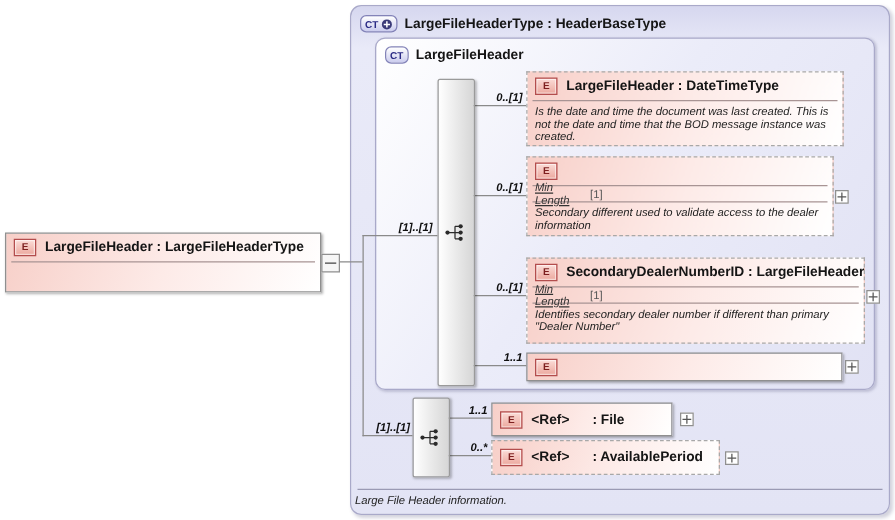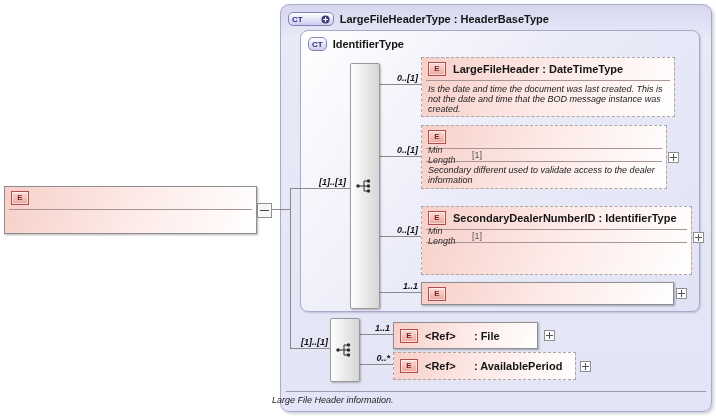--- a/index.html
+++ b/index.html
@@ -10,40 +10,40 @@
 
   
   .ctouter{position:absolute;left:280px;top:4px;width:430px;height:406px;border:1px solid #a9a9c9;border-radius:9px;
            background:linear-gradient(to bottom,#d6d7ef 0px,#e9eaf8 34px,#e3e4f5 100%);
            box-shadow:2px 2px 3px rgba(80,80,120,.25);}
   .ctinner{position:absolute;left:300px;top:30px;width:398px;height:280px;border:1px solid #a9a9c9;border-radius:8px;
            background:linear-gradient(125deg,#ffffff 0%,#ebecf9 45%,#e1e2f4 100%);
            box-shadow:1px 1px 2px rgba(80,80,120,.25);}
   .cthead{position:absolute;display:flex;align-items:center;gap:6px;}
   .cthead .t{font:bold 11px "Liberation Sans",sans-serif;color:#151515;white-space:pre;}
-  .ctbadge{display:inline-flex;align-items:center;gap:18px;height:12px;padding:0 3px;border:1px solid #8383b8;
+  .ctbadge{display:inline-flex;align-items:center;gap:2px;height:12px;padding:0 3px;border:1px solid #8383b8;
            border-radius:5px;background:linear-gradient(#ffffff,#cbccee);color:#2b2b85;
            font:bold 8px "Liberation Sans",sans-serif;}
 
   
   .node{position:absolute;border:1px solid #8f8f8f;
         background:linear-gradient(110deg,#f7cfc8 0%,#fdeae7 50%,#ffffff 100%);
         box-shadow:1px 1px 2px rgba(0,0,0,.3);}
   .node.dashed{border:1px dashed #a8a8a8;box-shadow:none;}
   .trow{display:flex;align-items:center;height:22px;padding:0 6px;gap:7px;}
   .trow.fill{height:100%;}
   .ebadge{flex:0 0 16px;width:16px;height:12px;border:1px solid #b34d4d;
           background:linear-gradient(#fbdcd7,#eca89e);color:#7d1f1f;
           font:bold 8px/12px "Liberation Sans",sans-serif;text-align:center;
           box-shadow:inset 0 0 0 1px rgba(255,255,255,.55);}
   .ntitle{font:bold 11px "Liberation Sans",sans-serif;color:#151515;white-space:pre;}
   .sep{height:1px;background:#a89494;margin:0 4px;}
   .ann{font:italic 9px/10px "Liberation Sans",sans-serif;color:#222;padding:3px 6px 0;}
   .facet{display:flex;align-items:center;height:12px;padding:0 6px;font:9px "Liberation Sans",sans-serif;color:#333;}
-  .facet .fname{font-style:italic;width:44px;}
+  .facet .fname{font-style:italic;width:44px;text-decoration:underline;}
   .facet .fval{color:#555;}
 
   
   .seqbox{position:absolute;width:28px;border:1px solid #9a9a9a;border-radius:2px;
           background:linear-gradient(to right,#ffffff,#ececec 45%,#d6d6d6);
           box-shadow:1px 1px 2px rgba(0,0,0,.25);}
   .seqbox svg{position:absolute;left:4px;top:50%;margin-top:-8px;}
 
   
   .plusbtn{position:absolute;width:9px;height:9px;border:1px solid #8f8f8f;background:#fff;}
@@ -70,21 +70,21 @@
       </span>
       <span class="t">LargeFileHeaderType : HeaderBaseType</span>
     </div>
   </div>
 
   <div class="ctinner">
     <div class="cthead" style="left:7px;top:6px;">
       <span class="ctbadge">
         <span>CT</span>
       </span>
-      <span class="t">IdentifierType</span>
+      <span class="t">LargeFileHeader</span>
     </div>
   </div>
 
   <div class="line" style="left:255px;top:209px;width:35px;height:1px;"></div>
   <div class="line" style="left:290px;top:188px;width:1px;height:161px;"></div>
   <div class="line" style="left:290px;top:188px;width:60px;height:1px;"></div>
   <div class="line" style="left:290px;top:348px;width:40px;height:1px;"></div>
   <div class="line" style="left:378px;top:84px;width:43px;height:1px;"></div>
   <div class="line" style="left:378px;top:156px;width:43px;height:1px;"></div>
   <div class="line" style="left:378px;top:236px;width:43px;height:1px;"></div>
@@ -116,20 +116,21 @@
       <path d="M3 8H9M9 3V13M9 3H13M9 8H13M9 13H13" stroke="#2b2b2b" stroke-width="1" fill="none"></path>
       <circle cx="13.5" cy="3" r="1.7" fill="#2b2b2b"></circle>
       <circle cx="13.5" cy="8" r="1.7" fill="#2b2b2b"></circle>
       <circle cx="13.5" cy="13" r="1.7" fill="#2b2b2b"></circle>
     </svg>
   </div>
 
   <div class="node" style="left:4px;top:186px;width:251px;height:46px;">
     <div class="trow">
       <span class="ebadge">E</span>
+      <span class="ntitle">LargeFileHeader : LargeFileHeaderType</span>
     </div>
     <div class="sep"></div>
   </div>
   <div class="minusbtn" style="left:257px;top:203px;"></div>
 
   <div class="node dashed" style="left:421px;top:57px;width:252px;height:58px;">
     <div class="trow">
       <span class="ebadge">E</span>
       <span class="ntitle">LargeFileHeader : DateTimeType</span>
     </div>
@@ -147,28 +148,29 @@
       <span class="fval">[1]</span>
     </div>
     <div class="sep"></div>
     <div class="ann">Secondary different used to validate access to the dealer information</div>
   </div>
   <div class="plusbtn" style="left:668px;top:152px;"></div>
 
   <div class="node dashed" style="left:421px;top:206px;width:269px;height:67px;">
     <div class="trow">
       <span class="ebadge">E</span>
-      <span class="ntitle">SecondaryDealerNumberID : IdentifierType</span>
+      <span class="ntitle">SecondaryDealerNumberID : LargeFileHeader</span>
     </div>
     <div class="sep"></div>
     <div class="facet">
       <span class="fname">Min Length</span>
       <span class="fval">[1]</span>
     </div>
     <div class="sep"></div>
+    <div class="ann">Identifies secondary dealer number if different than primary "Dealer Number"</div>
   </div>
   <div class="plusbtn" style="left:693px;top:232px;"></div>
 
   <div class="node" style="left:421px;top:282px;width:251px;height:21px;">
     <div class="trow fill">
       <span class="ebadge">E</span>
     </div>
   </div>
   <div class="plusbtn" style="left:676px;top:288px;"></div>
 
@@ -182,15 +184,15 @@
 
   <div class="node dashed" style="left:393px;top:352px;width:181px;height:26px;">
     <div class="trow fill">
       <span class="ebadge">E</span>
       <span class="ntitle">&lt;Ref&gt;      : AvailablePeriod</span>
     </div>
   </div>
   <div class="plusbtn" style="left:580px;top:361px;"></div>
 
   <div class="line" style="left:286px;top:391px;width:420px;height:1px;background:#9a9ab4;"></div>
-  <div class="footer-ann" style="left:272px;top:395px;">Large File Header information.</div>
+  <div class="footer-ann" style="left:284px;top:395px;">Large File Header information.</div>
 
 </div>
 
 </body></html>

